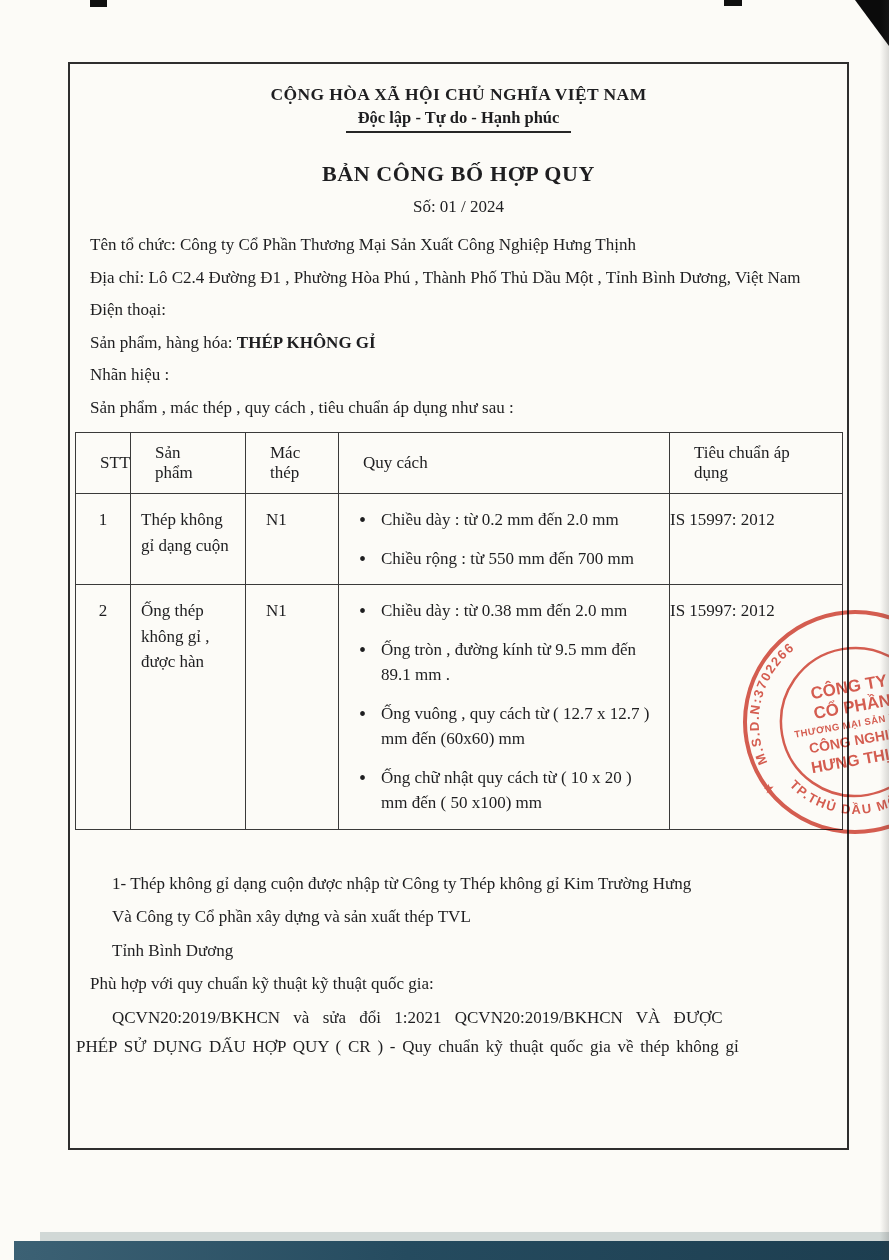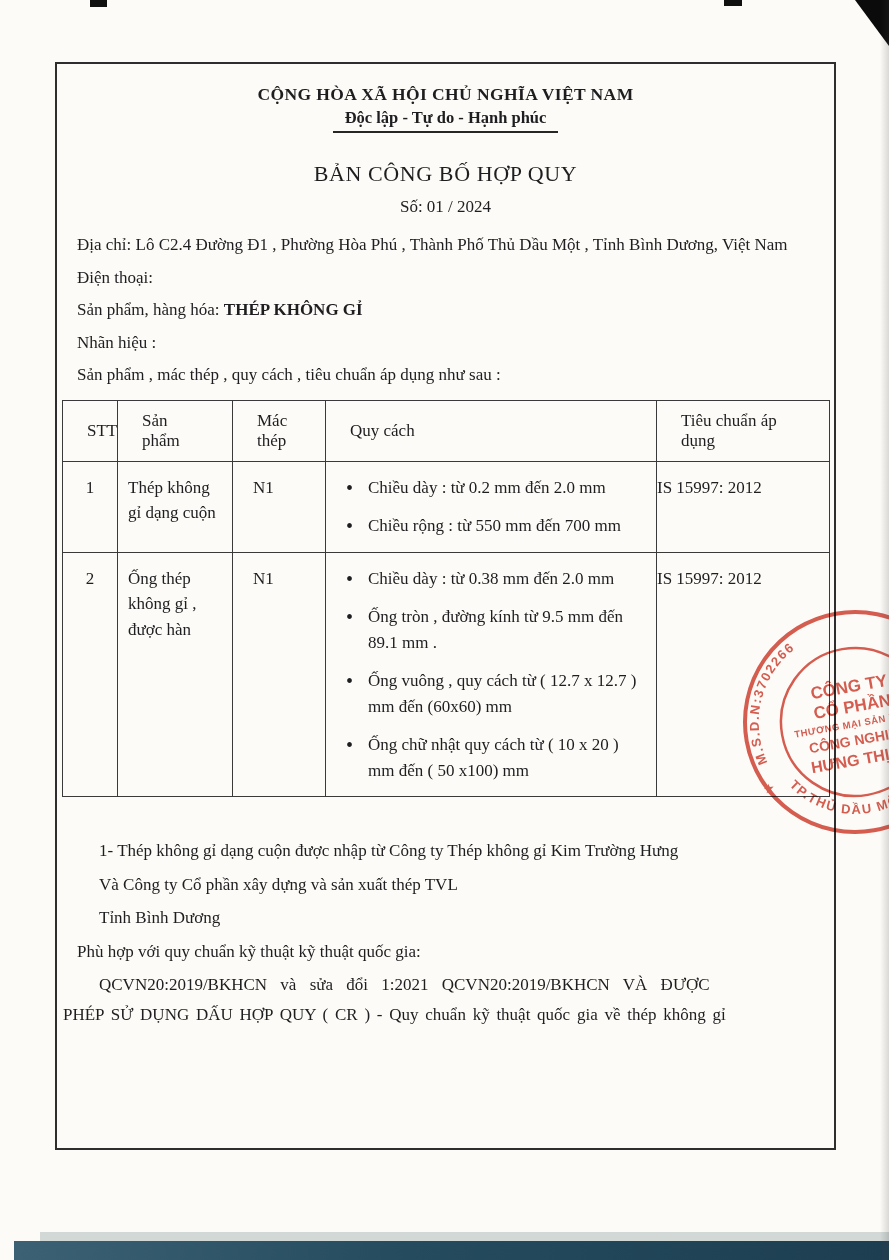--- a/index.html
+++ b/index.html
@@ -19,29 +19,29 @@
   .artifact-b { left:724px; top:0; width:18px; height:6px; }
   .corner-wedge { position:absolute; right:0; top:0; width:34px; height:46px;
     background:#0b0b0b; clip-path:polygon(0 0,100% 0,100% 100%); z-index:5; }
   .bottom-strip { position:absolute; left:40px; right:0; bottom:19px; height:9px;
     background:#c3cccb; opacity:.75; z-index:5; }
   .bottom-bar { position:absolute; left:14px; right:0; bottom:0; height:19px;
     background:linear-gradient(90deg,#3c6174,#254b5f 45%,#1d3e50); z-index:5; }
 
   
   .frame {
-    position:absolute; left:55px; top:62px; width:781px; height:1088px;
+    position:absolute; left:68px; top:62px; width:781px; height:1088px;
     border:2px solid #2e2e2e; box-sizing:border-box; padding:16px 0 0 0;
   }
   .center { text-align:center; }
   .nat-title { font-weight:bold; font-size:17.5px; letter-spacing:.4px; margin-top:4px; }
   .motto-wrap { margin-top:3px; }
   .motto { display:inline-block; font-weight:bold; font-size:16.5px;
     padding:0 12px 3px 12px; border-bottom:2px solid #262626; }
-  .doc-title { font-weight:normal; font-size:22px; letter-spacing:.6px; margin-top:28px; }
+  .doc-title { font-weight:bold; font-size:22px; letter-spacing:.6px; margin-top:28px; }
   .doc-number { font-size:17px; margin-top:10px; }
 
   .body-text { margin:14px 14px 0 20px; font-size:17px; line-height:1.68; }
   .body-text p { margin:4px 0; }
   .indent-sm { margin-left:6px; }
   .bold { font-weight:bold; }
 
   
   table.spec-table { border-collapse:collapse; table-layout:fixed;
     width:767px; margin:10px 0 0 5px; font-size:17px; }
@@ -93,20 +93,21 @@
 
     <div class="center nat-title">CỘNG HÒA XÃ HỘI CHỦ NGHĨA VIỆT NAM</div>
     <div class="center motto-wrap">
       <span class="motto">Độc lập - Tự do - Hạnh phúc</span>
     </div>
 
     <div class="center doc-title">BẢN CÔNG BỐ HỢP QUY</div>
     <div class="center doc-number">Số: 01 / 2024</div>
 
     <div class="body-text">
+      <p>Tên tổ chức: Công ty Cổ Phần Thương Mại Sản Xuất Công Nghiệp Hưng Thịnh</p>
       <p>Địa chỉ: Lô C2.4 Đường Đ1 , Phường Hòa Phú , Thành Phố Thủ Dầu Một , Tỉnh Bình Dương, Việt Nam</p>
       <p>Điện thoại:</p>
       <p class="indent-sm"><span>Sản phẩm, hàng hóa: </span><span class="bold">THÉP KHÔNG GỈ</span></p>
       <p class="indent-sm">Nhãn hiệu :</p>
       <p class="indent-sm">Sản phẩm , mác thép , quy cách , tiêu chuẩn áp dụng như sau :</p>
     </div>
 
     <table class="spec-table">
       <colgroup>
         <col style="width:55px">

